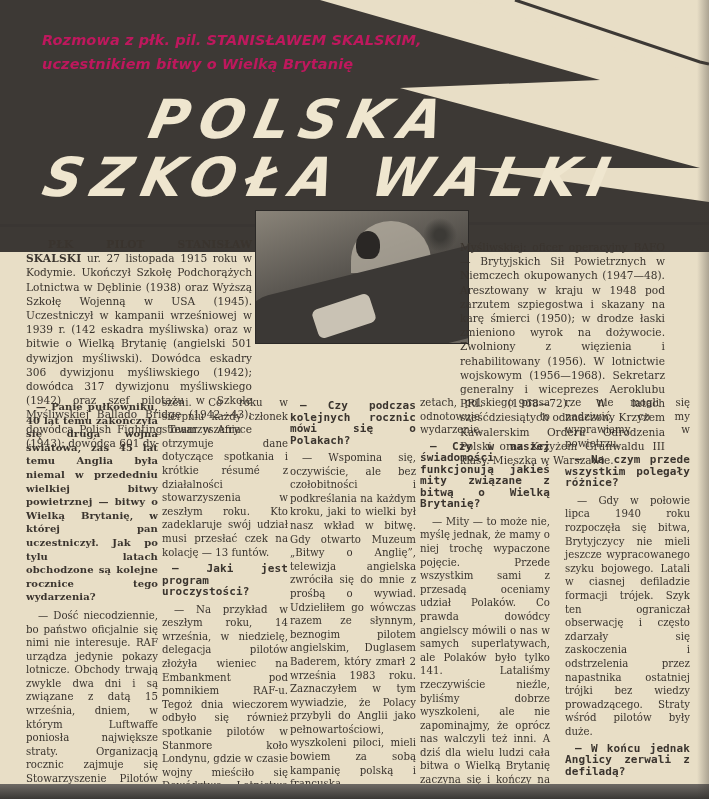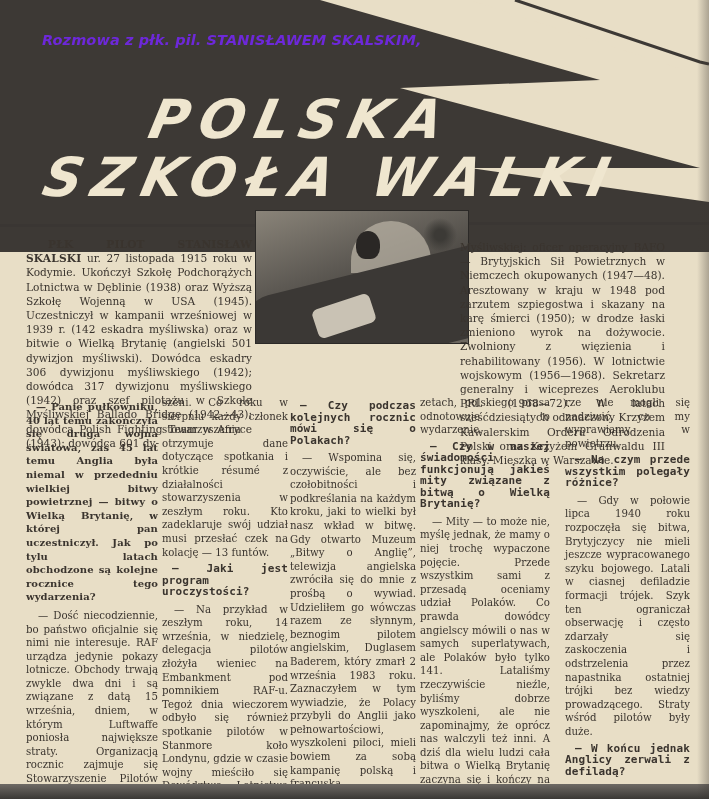--- a/index.html
+++ b/index.html
@@ -11,21 +11,21 @@
   }
   .page { position: absolute; inset: 0; background: #e8dec6; }
 
   
   .banner { position: absolute; left: 0; top: 0; width: 709px; height: 262px; }
   .banner svg { display: block; }
 
   .kicker {
     position: absolute; left: 42px; top: 28px; width: 380px;
     font-family: "DejaVu Sans", sans-serif; font-style: italic;
-    font-size: 14.5px; line-height: 24px; color: #6d28d9; font-weight: bold;
+    font-size: 14.5px; line-height: 24px; color: #be185d; font-weight: bold;
     letter-spacing: 0.1px;
   }
   .title {
     position: absolute; left: 44px; font-family: "DejaVu Sans", sans-serif;
     font-weight: bold; font-style: italic; color: #efe6cf;
     font-size: 54px; letter-spacing: 10px; line-height: 56px;
     transform: skewX(-12deg);
   }
   .title.l1 { left: 150px; top: 92px; }
   .title.l2 { left: 44px; top: 150px; }
@@ -105,20 +105,21 @@
     <svg width="709" height="262" viewBox="0 0 709 262">
       <polygon points="0,0 320,0 600,80 400,88 700,168 470,168 709,202 709,262 0,262" fill="#3d3935"></polygon>
       <polygon points="470,0 709,0 709,78" fill="#e8dec6"></polygon>
       <path d="M515,0 L700,62 L709,64" stroke="#3d3935" stroke-width="3" fill="none"></path>
       <rect x="0" y="252" width="709" height="10" fill="#e8dec6"></rect>
     </svg>
   </div>
 
   <div class="kicker">
     <div>Rozmowa z płk. pil. STANISŁAWEM SKALSKIM,</div>
+    <div>uczestnikiem bitwy o Wielką Brytanię</div>
   </div>
   <div class="title l1">POLSKA</div>
   <div class="title l2">SZKOŁA WALKI</div>
 
   <div class="rule top"></div>
   <div class="rule top2"></div>
 
   <div class="photo">
     <div class="canopy"></div>
     <div class="pilot"></div>

